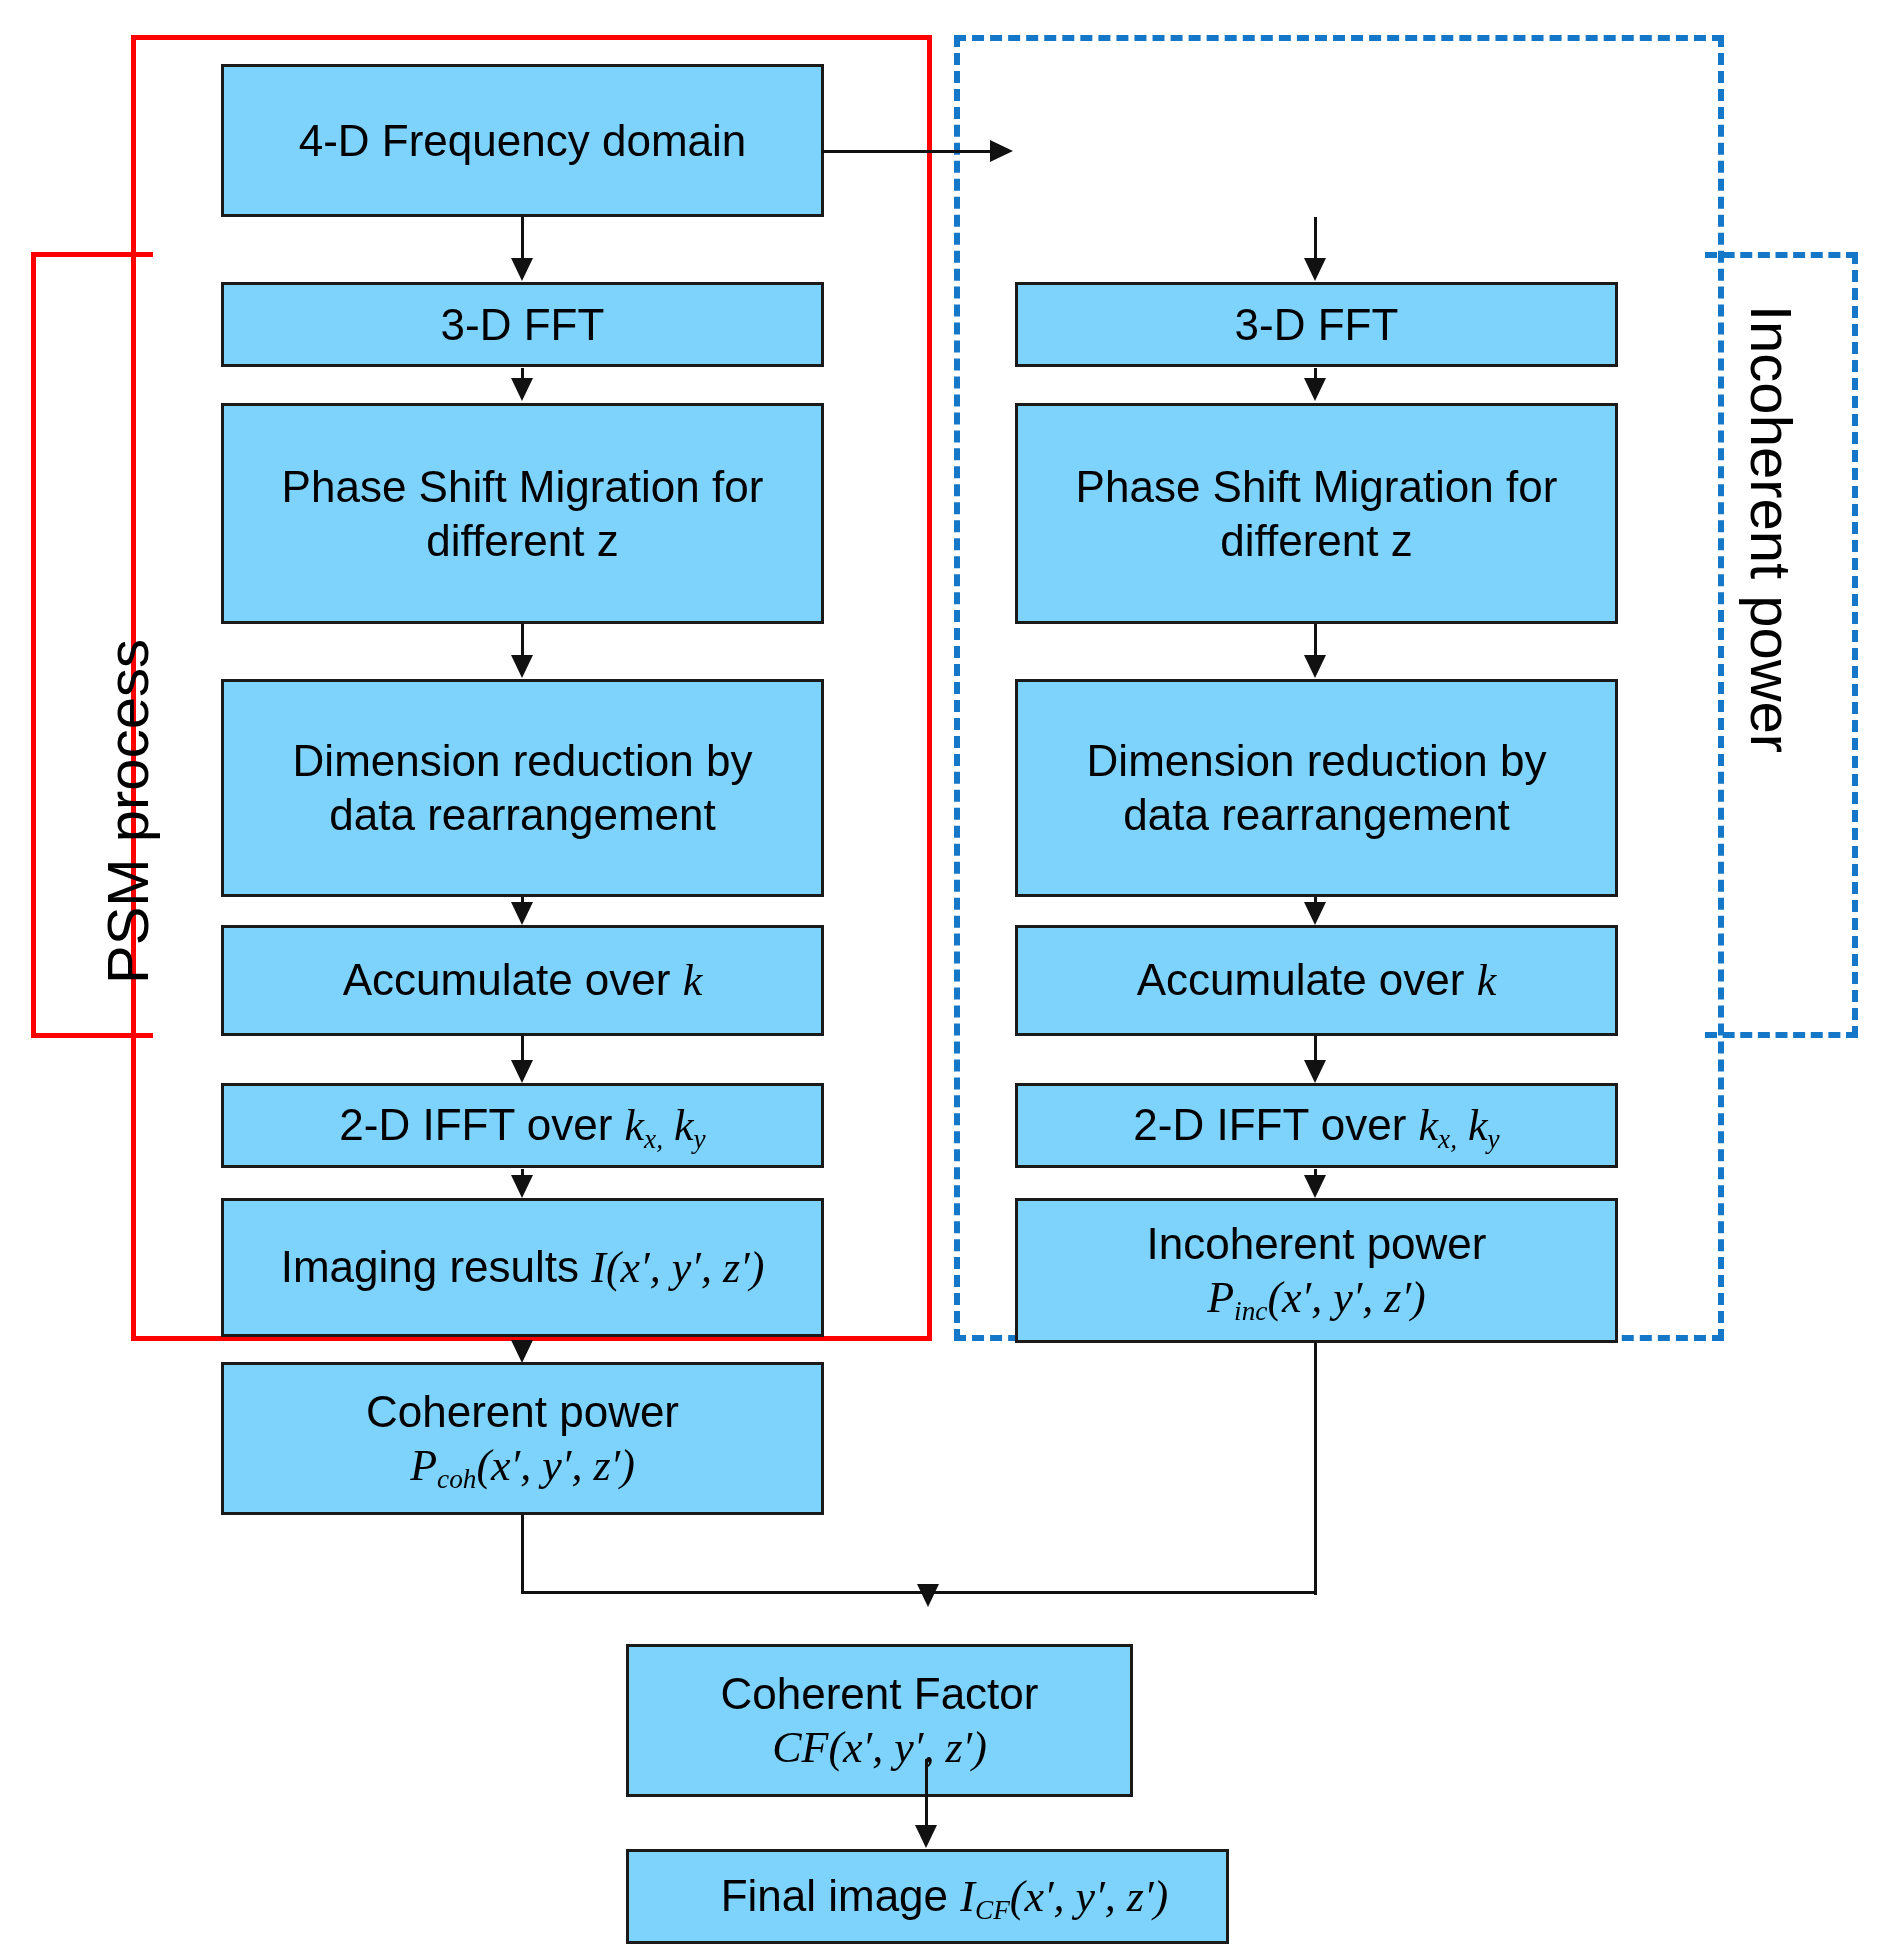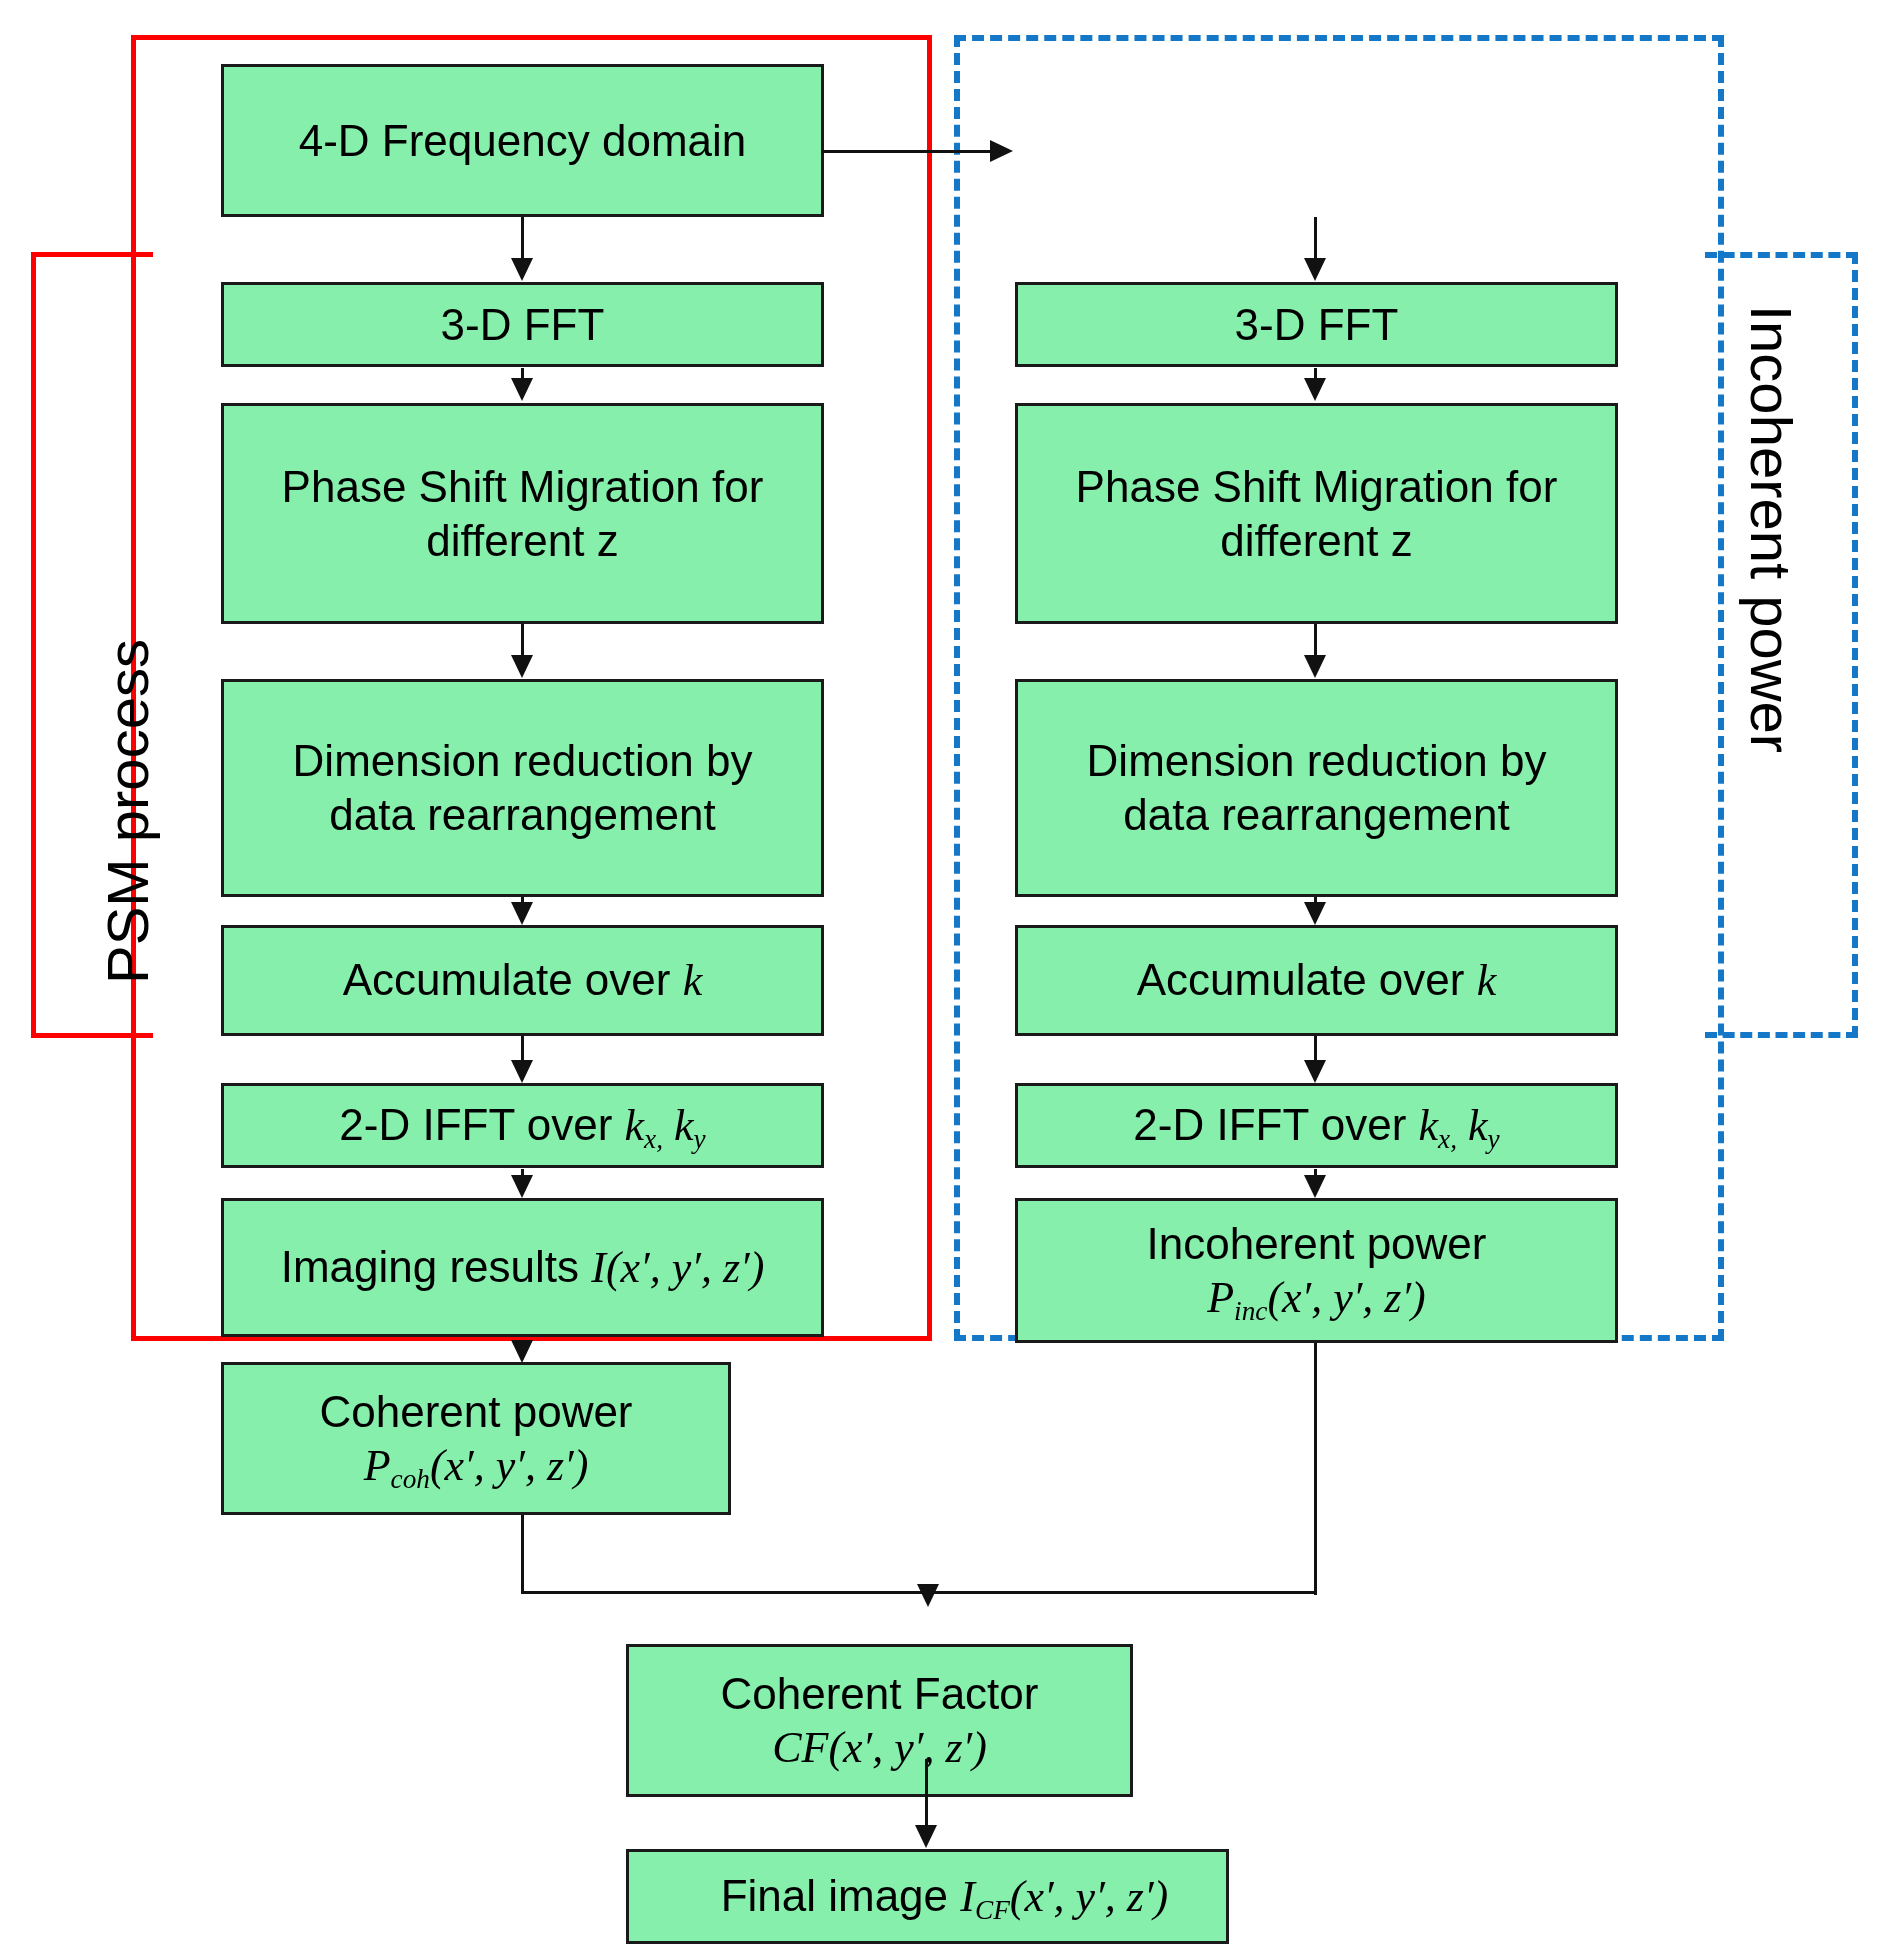--- a/index.html
+++ b/index.html
@@ -51,21 +51,21 @@
   .side-label.cw {
     transform: rotate(90deg);
     transform-origin: 0 0;
   }
 
   
   .node {
     position: absolute;
     box-sizing: border-box;
     border: 3.1px solid #1a1a1a;
-    background: #86efac;
+    background: #7dd3fc;
     display: flex;
     flex-direction: column;
     align-items: center;
     justify-content: center;
     text-align: center;
     padding: 4.6px 9.2px;
   }
   .node .line {
     display: block;
     white-space: nowrap;
@@ -181,21 +181,21 @@
 
   <div class="node" style="left:1015px; top:1083px; width:603px; height:85px;">
     <span class="line"><span class="t">2-D  IFFT over </span><span class="m">k<sub>x,</sub> k<sub>y</sub></span></span>
   </div>
 
   <div class="node" style="left:1015px; top:1198px; width:603px; height:145px;">
     <span class="line t">Incoherent power</span>
     <span class="line m">P<sub>inc</sub>(x′, y′, z′)</span>
   </div>
 
-  <div class="node" style="left:221px; top:1362px; width:510px; height:153px;">
+  <div class="node" style="left:221px; top:1362px; width:603px; height:153px;">
     <span class="line t">Coherent power</span>
     <span class="line m">P<sub>coh</sub>(x′, y′, z′)</span>
   </div>
 
   <div class="node" style="left:626px; top:1644px; width:507px; height:153px;">
     <span class="line t">Coherent Factor</span>
     <span class="line m">CF(x′, y′, z′)</span>
   </div>
 
   <div class="node" style="left:626px; top:1849px; width:603px; height:95px;padding-left:43px;">

